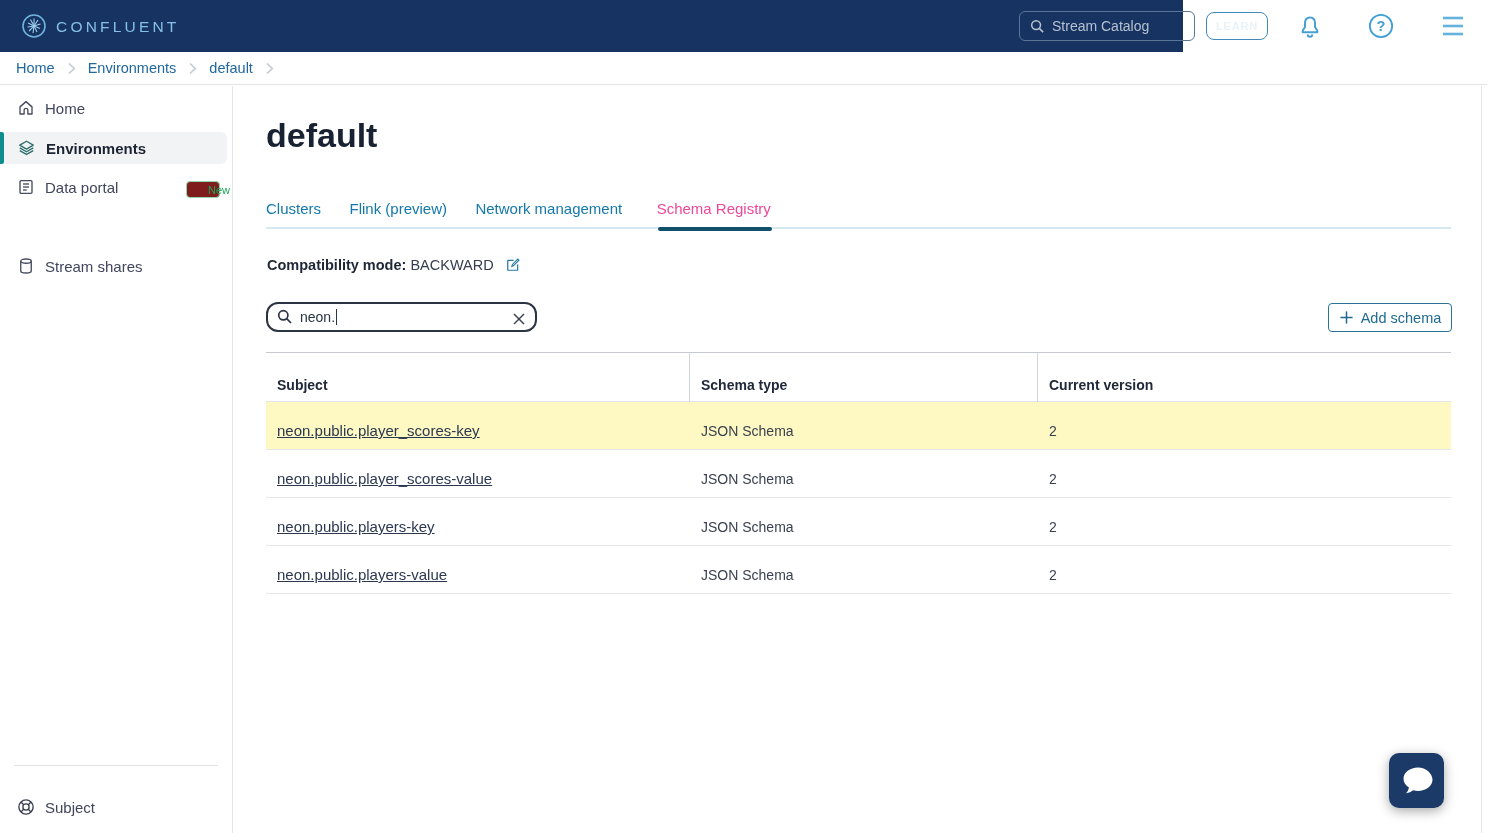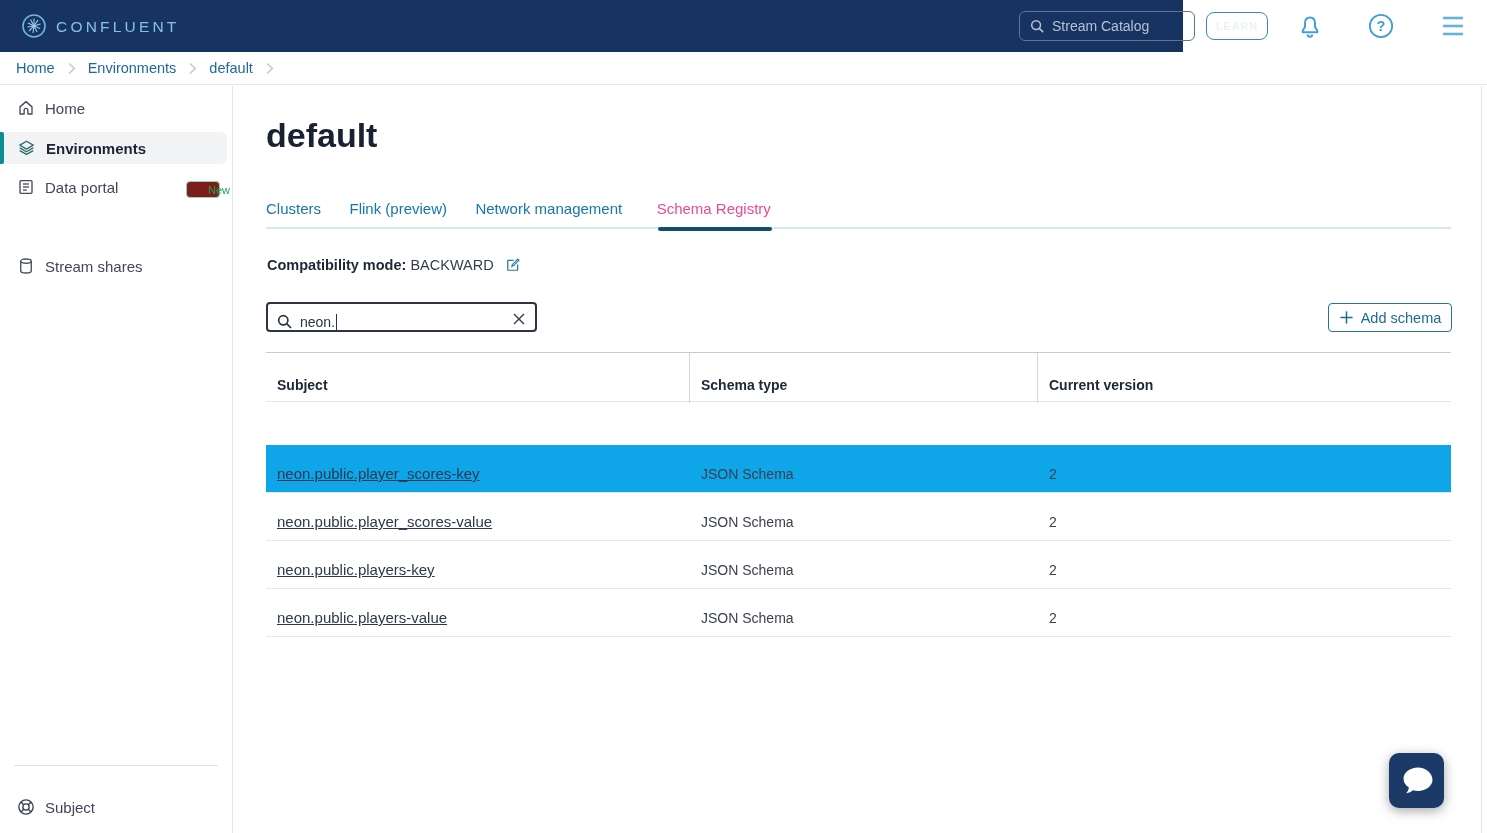--- a/index.html
+++ b/index.html
@@ -47,41 +47,41 @@
 .tabs { position:absolute; left:32px; top:114px; }
 .tab { display:inline-block; font-size:15px; color:#1478aa; margin-right:24px; }
 .tab.active { color:#ec4899; }
 .tabline { position:absolute; left:32px; top:141px; width:1185px; height:2px; background:#d6e9f3; }
 .tabline-active { position:absolute; left:424px; top:141px; width:114px; height:4px;
   background:#11506a; border-radius:2px; }
 .compat { position:absolute; left:33px; top:171px; font-size:14.5px; color:#353d4e; }
 .compat b { color:#1f2737; font-weight:700; }
 
 .search2 { position:absolute; left:32px; top:216px; width:271px; height:30px;
-  border:2px solid #2b3442; border-radius:4px; display:flex; align-items:flex-end; }
+  border:2px solid #2b3442; border-radius:12px; display:flex; align-items:center; }
 .search2 .txt { color:#2b3442; font-size:14px; margin-left:7px; }
 .cursorbar { display:inline-block; width:1px; height:16px; background:#2b3442;
   vertical-align:middle; margin-left:1px; }
 
 .addschema { position:absolute; left:1094px; top:217px; width:124px; height:29px;
   border:1px solid #2a7397; border-radius:4px; color:#1f6a91; font-size:14.5px;
   display:flex; align-items:center; justify-content:center; background:#fff; }
 
 
 .tbl { position:absolute; left:32px; top:266px; width:1185px; }
 .tbl-head { position:relative; height:50px; border-top:1px solid #c7cbcf;
   border-bottom:1px solid #e3e6e8; display:flex; align-items:center;
   font-size:14px; font-weight:700; color:#20293a; }
 .th1 { width:423px; padding-left:11px; } .th1,.th2,.th3 { position:relative; top:8px; }
 .th2 { width:348px; padding-left:12px; }
 .th3 { padding-left:12px; }
 .vdiv { position:absolute; top:0; width:1px; height:50px; background:#d4d7da; }
 .row { position:relative; height:48px; border-bottom:1px solid #e6e8ea; display:flex;
   align-items:center; font-size:14px; color:#3a4150; }
-.row.hl { background:#0ea5e9;margin-top:43px; }
+.row.hl { background:#fef9c3; }
 .row a { color:#2b3850; font-size:15px; }
 .c1 { width:423px; padding-left:11px; } .row > div { position:relative; top:5px; }
 .c2 { width:348px; padding-left:12px; }
 .c3 { padding-left:12px; }
 
 
 .gutter { position:absolute; left:1481px; top:86px; width:1px; height:747px; background:#e3e4e6; }
 .chat { position:absolute; left:1389px; top:753px; width:55px; height:55px;
   background:#1b3a67; border-radius:10px; box-shadow:0 3px 12px rgba(0,0,0,0.35);
   display:flex; align-items:center; justify-content:center; }

